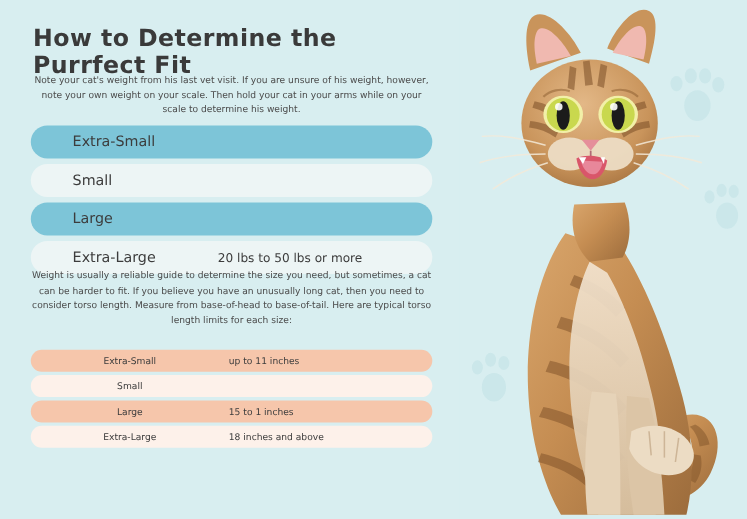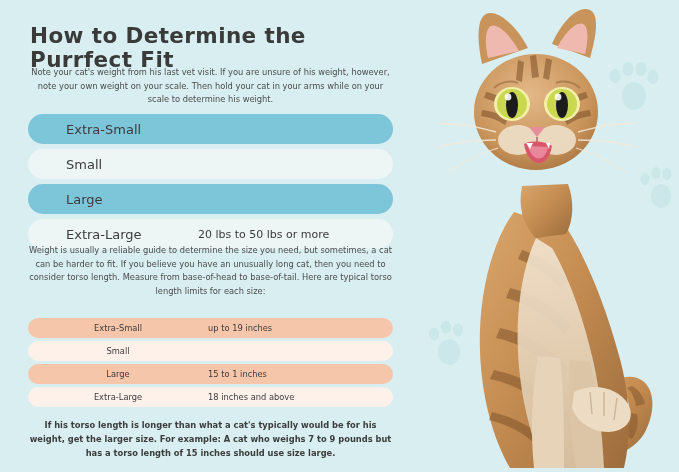--- a/index.html
+++ b/index.html
@@ -171,36 +171,35 @@
         <div class="wlabel">Extra-Large</div>
         <div class="wvalue">20 lbs to 50 lbs or more</div>
       </div>
     </div>
 
     <div class="para" id="torso-para">Weight is usually a reliable guide to determine the size you need, but sometimes, a cat can be harder to fit. If you believe you have an unusually long cat, then you need to consider torso length. Measure from base-of-head to base-of-tail. Here are typical torso length limits for each size:</div>
 
     <div id="torso-table">
       <div class="trow odd">
         <div class="tlabel">Extra-Small</div>
-        <div class="tvalue">up to 19 inches</div>
+        <div class="tvalue">up to 11 inches</div>
       </div>
       <div class="trow even">
         <div class="tlabel">Small</div>
       </div>
       <div class="trow odd">
         <div class="tlabel">Large</div>
         <div class="tvalue">15 to 1 inches</div>
       </div>
       <div class="trow even">
         <div class="tlabel">Extra-Large</div>
         <div class="tvalue">18 inches and above</div>
       </div>
     </div>
 
-    <div class="para" id="footer-para">If his torso length is longer than what a cat's typically would be for his weight, get the larger size. For example: A cat who weighs 7 to 9 pounds but has a torso length of 15 inches should use size large.</div>
   </div>
 
   <div id="photo">
     <svg width="261" height="472" viewBox="0 0 261 472" xmlns="http://www.w3.org/2000/svg">
       <defs>
         <linearGradient id="furGrad" x1="0" y1="0" x2="1" y2="1">
           <stop offset="0%" stop-color="#d9a66c"></stop>
           <stop offset="45%" stop-color="#c58d52"></stop>
           <stop offset="100%" stop-color="#9c6c3c"></stop>
         </linearGradient>

